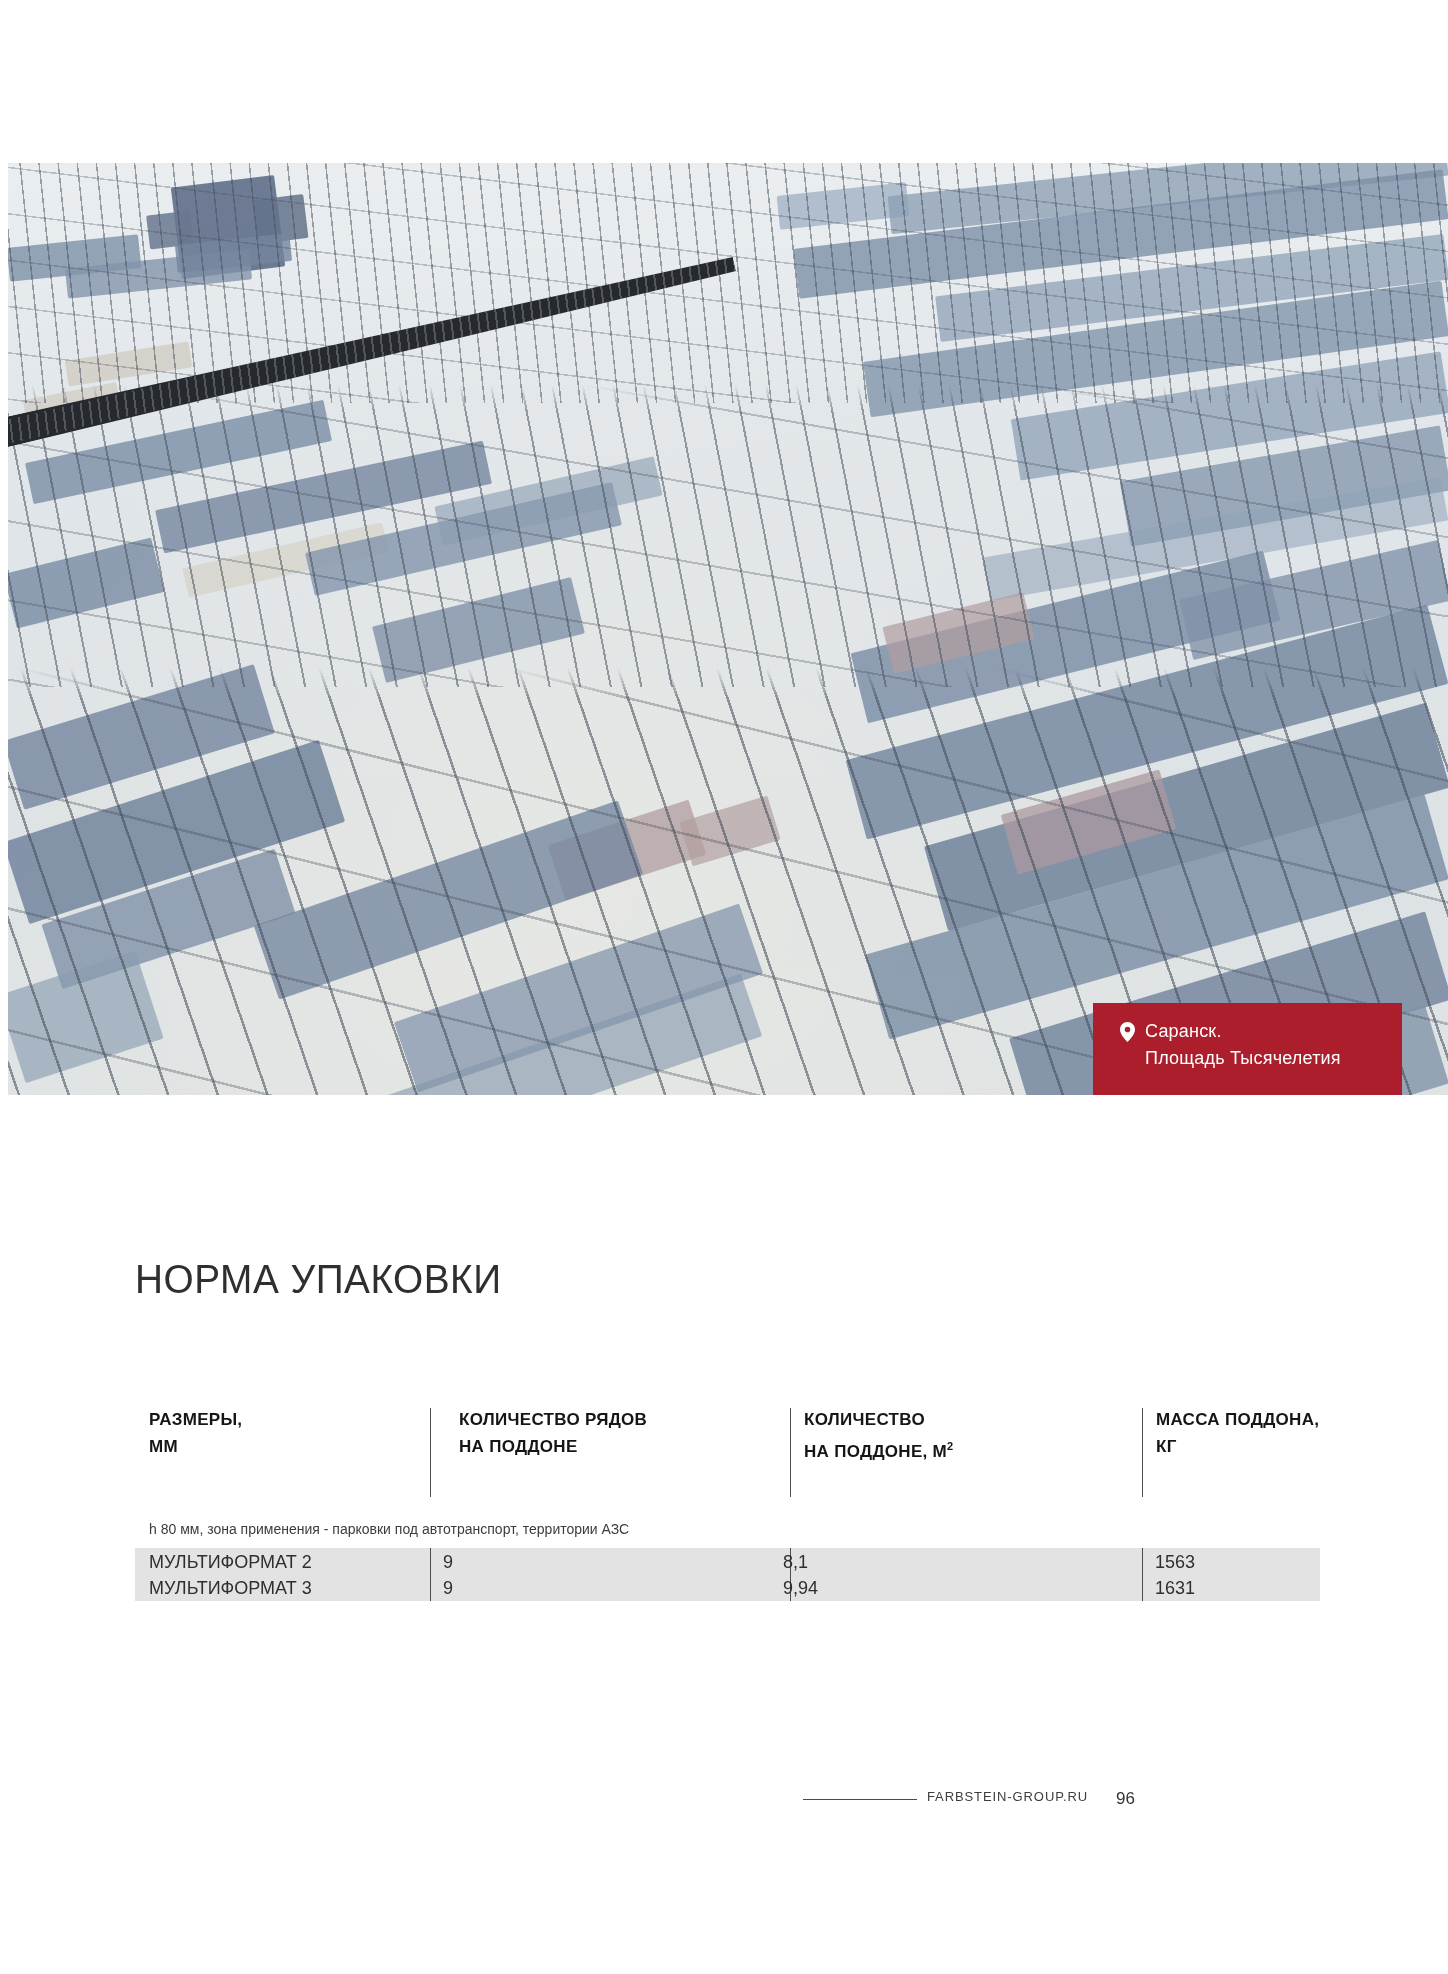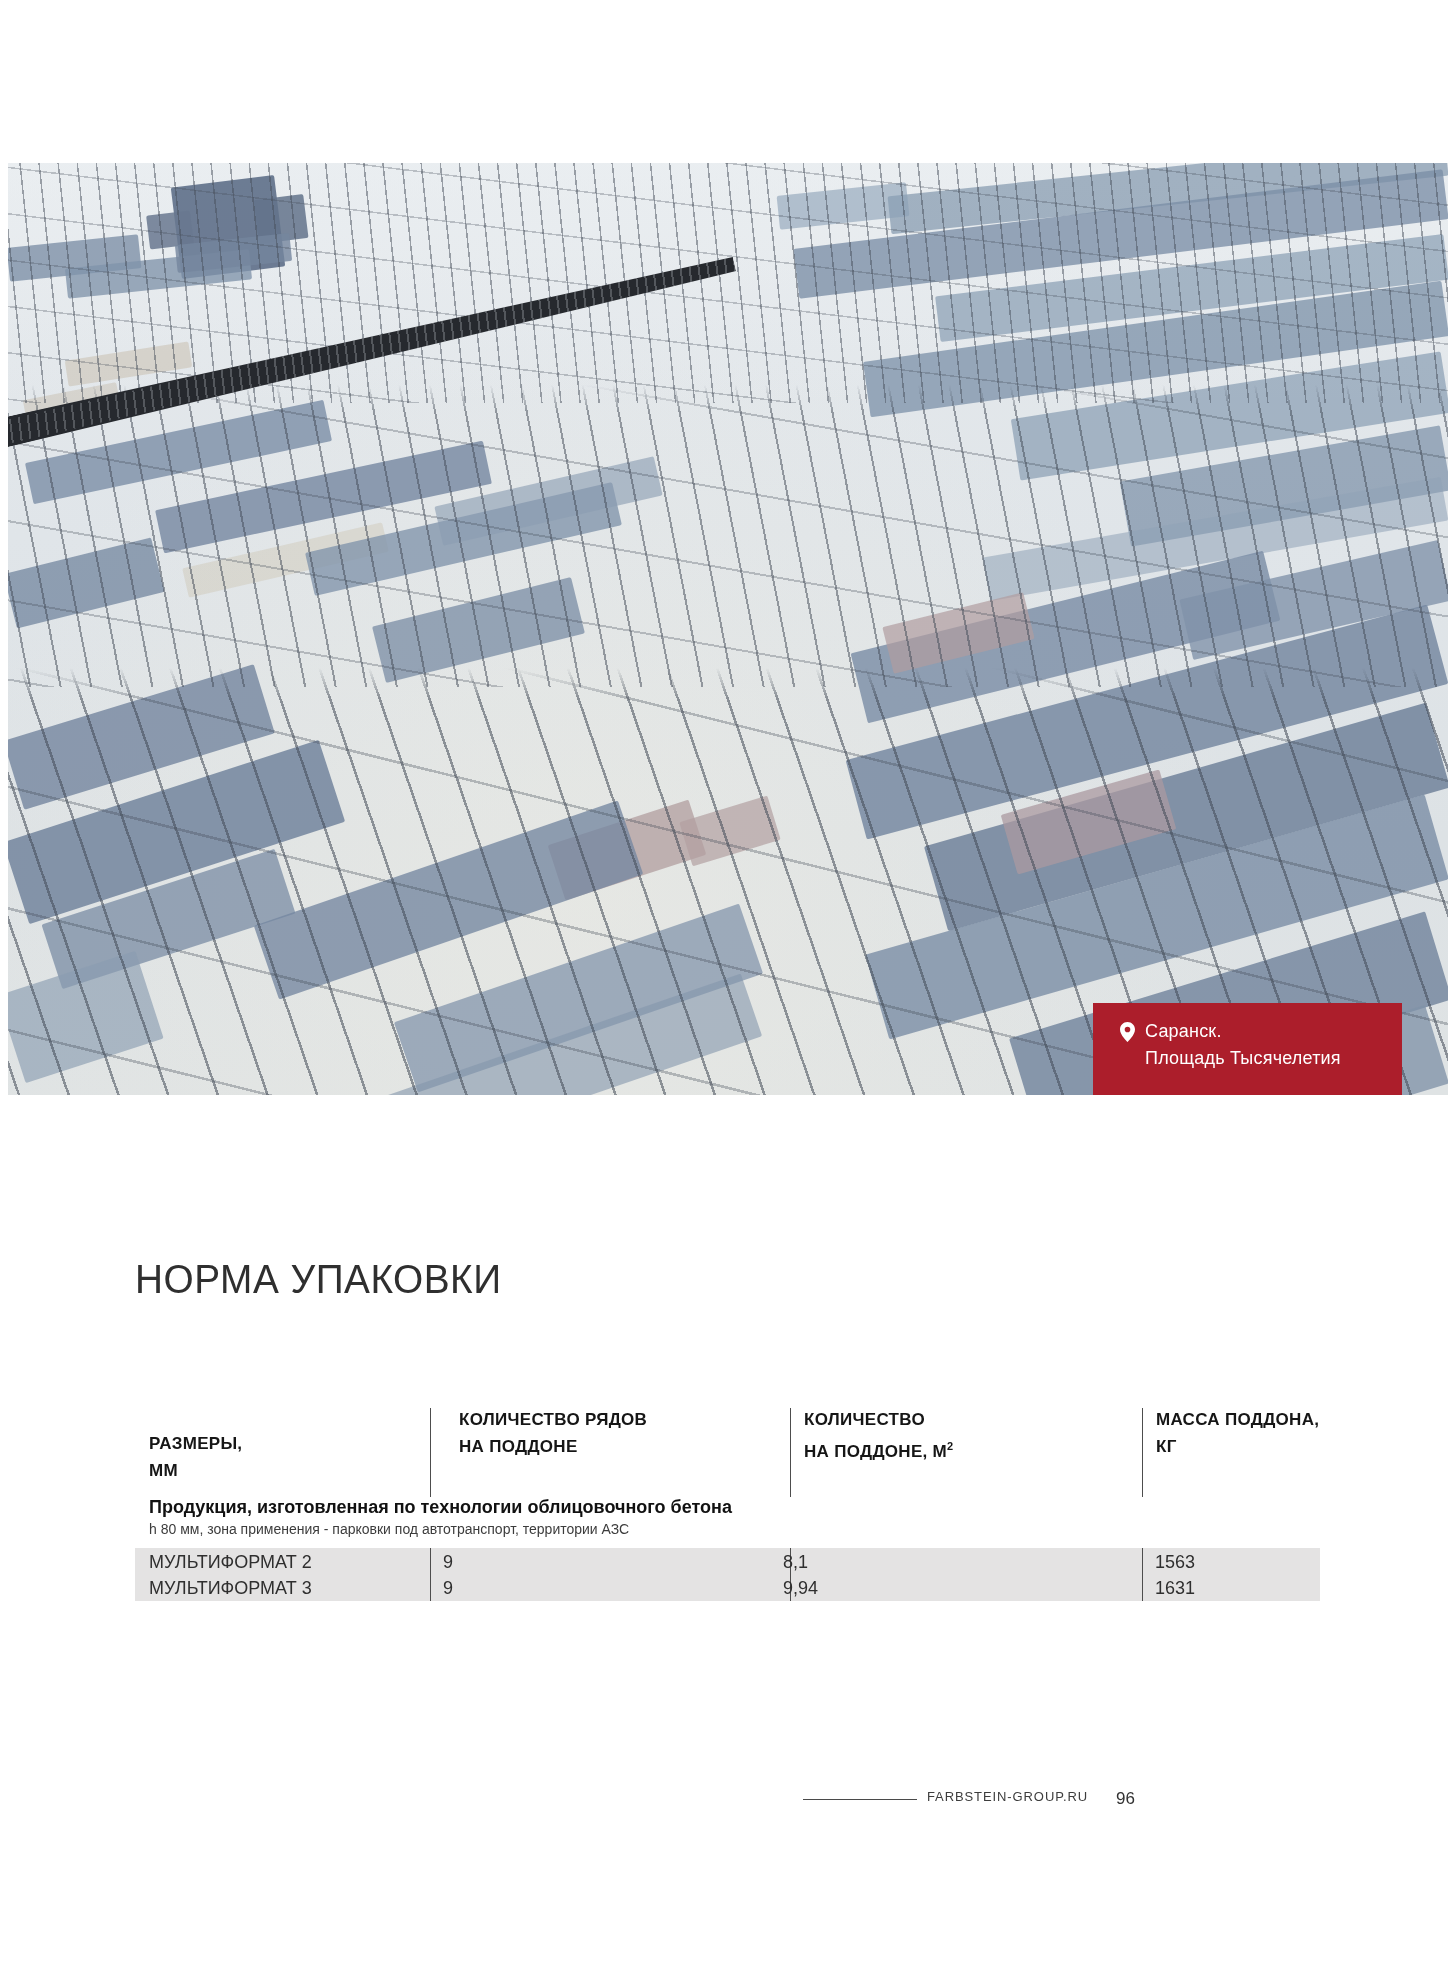--- a/index.html
+++ b/index.html
@@ -38,21 +38,21 @@
   .badge svg { flex:0 0 auto; margin-top:4px; }
   .badge-line { font-size:18px; line-height:27px; letter-spacing:.2px; }
 
   
   .title { position:absolute; left:135px; top:1256px; font-size:40px; line-height:46px;
            font-weight:300; color:#2f2f2f; letter-spacing:.5px; transform:scaleX(.97); transform-origin:left; }
 
   
   .tbl { position:absolute; left:135px; top:1400px; width:1185px; height:210px; color:#1c1c1c; }
   .hdr-cell { position:absolute; top:6px; font-size:17px; font-weight:700; line-height:27px; letter-spacing:.3px; color:#161616; }
-  .hc0 { left:14px;margin-top:24px; }  .hc1 { left:324px; } .hc2 { left:669px; } .hc3 { left:1021px; }
+  .hc0 { left:14px; }  .hc1 { left:324px; } .hc2 { left:669px; } .hc3 { left:1021px; }
   .hdr-cell sup { font-size:11px; vertical-align:super; }
   .vline { position:absolute; width:1px; background:#4d4d4d; }
   .vl-h { top:8px; height:89px; }
   .vl-r { top:148px; height:53px; }
   .vx0 { left:295px; } .vx1 { left:655px; } .vx2 { left:1007px; }
   .section-title { position:absolute; left:14px; top:97px; font-size:18px; font-weight:700; color:#111; }
   .section-sub   { position:absolute; left:14px; top:121px; font-size:14px; color:#3c3c3c; }
   .rows-bg { position:absolute; left:0; top:148px; width:1185px; height:53px; background:#e4e3e3; }
   .cell { position:absolute; font-size:18px; color:#2f2f2f; line-height:26px; white-space:nowrap;text-align:center; }
   .r0 { top:149px; } .r1 { top:175px; }
@@ -148,21 +148,20 @@
     </div>
     <div class="hdr-cell hc3">
       <div>МАССА ПОДДОНА,</div>
       <div>КГ</div>
     </div>
 
     <div class="vline vl-h vx0"></div>
     <div class="vline vl-h vx1"></div>
     <div class="vline vl-h vx2"></div>
 
-    <div class="section-title">Продукция, изготовленная по технологии облицовочного бетона</div>
     <div class="section-sub">h 80 мм, зона применения - парковки под автотранспорт, территории АЗС</div>
 
     <div class="rows-bg"></div>
     <div class="vline vl-r vx0"></div>
     <div class="vline vl-r vx1"></div>
     <div class="vline vl-r vx2"></div>
 
     <div class="cell r0 cx0">МУЛЬТИФОРМАТ 2</div>
     <div class="cell r0 cx1">9</div>
     <div class="cell r0 cx2">8,1</div>

